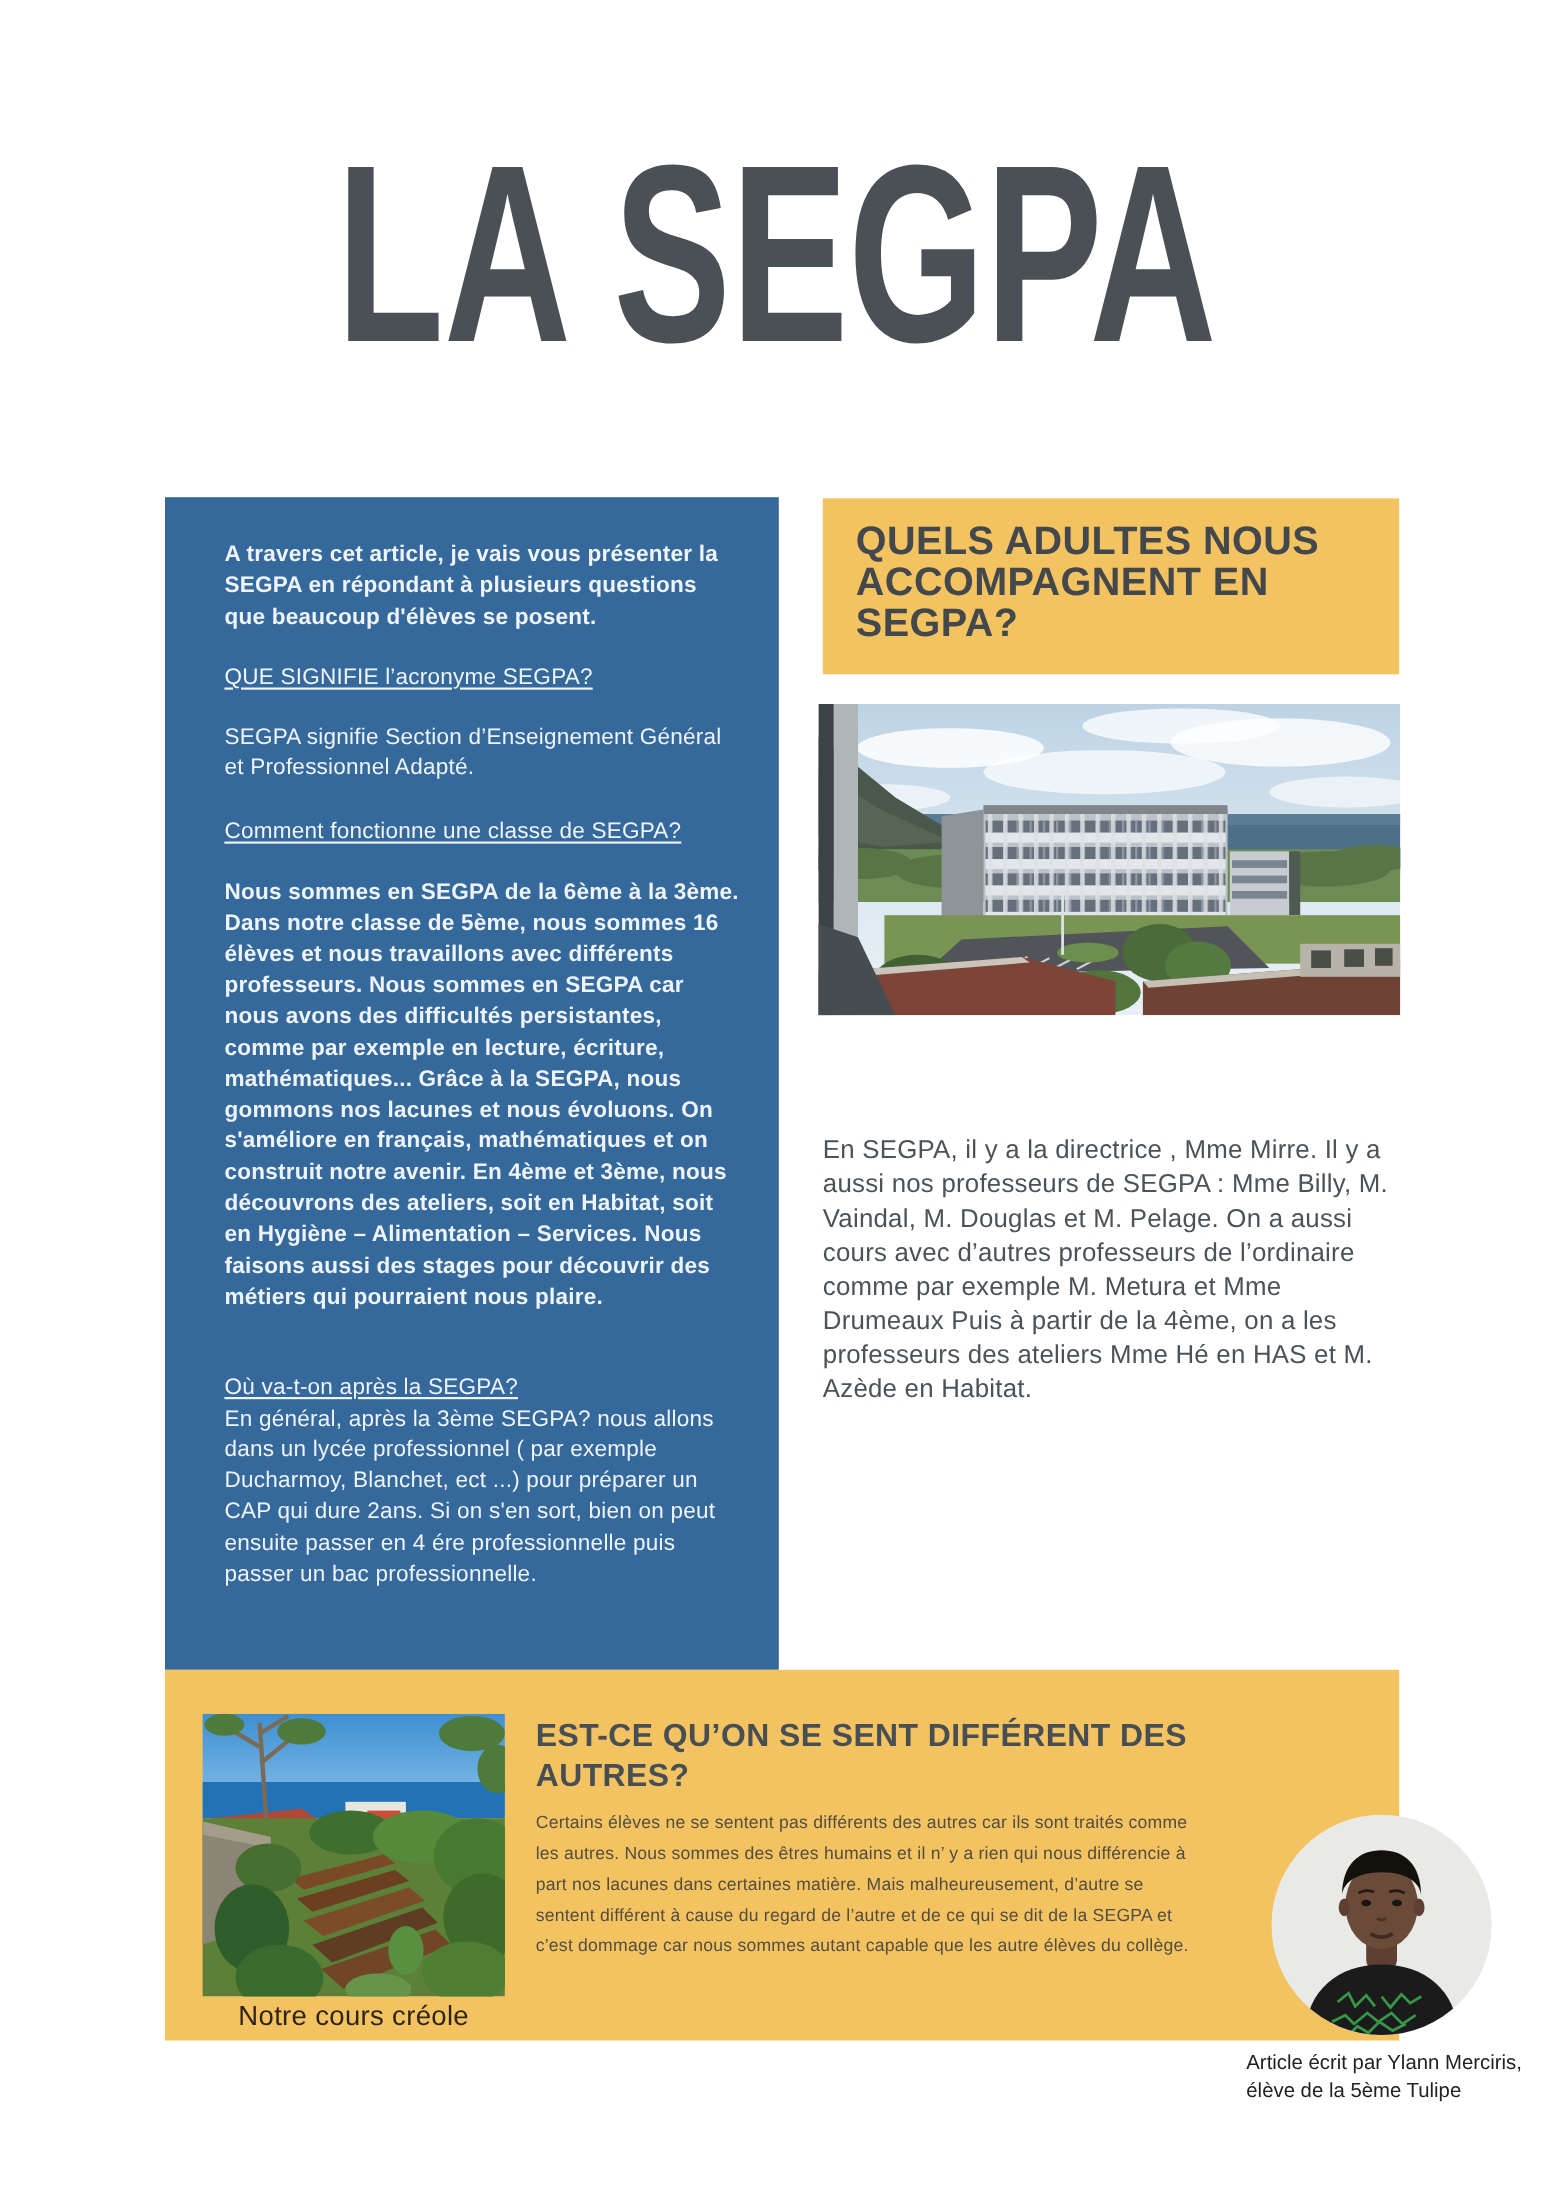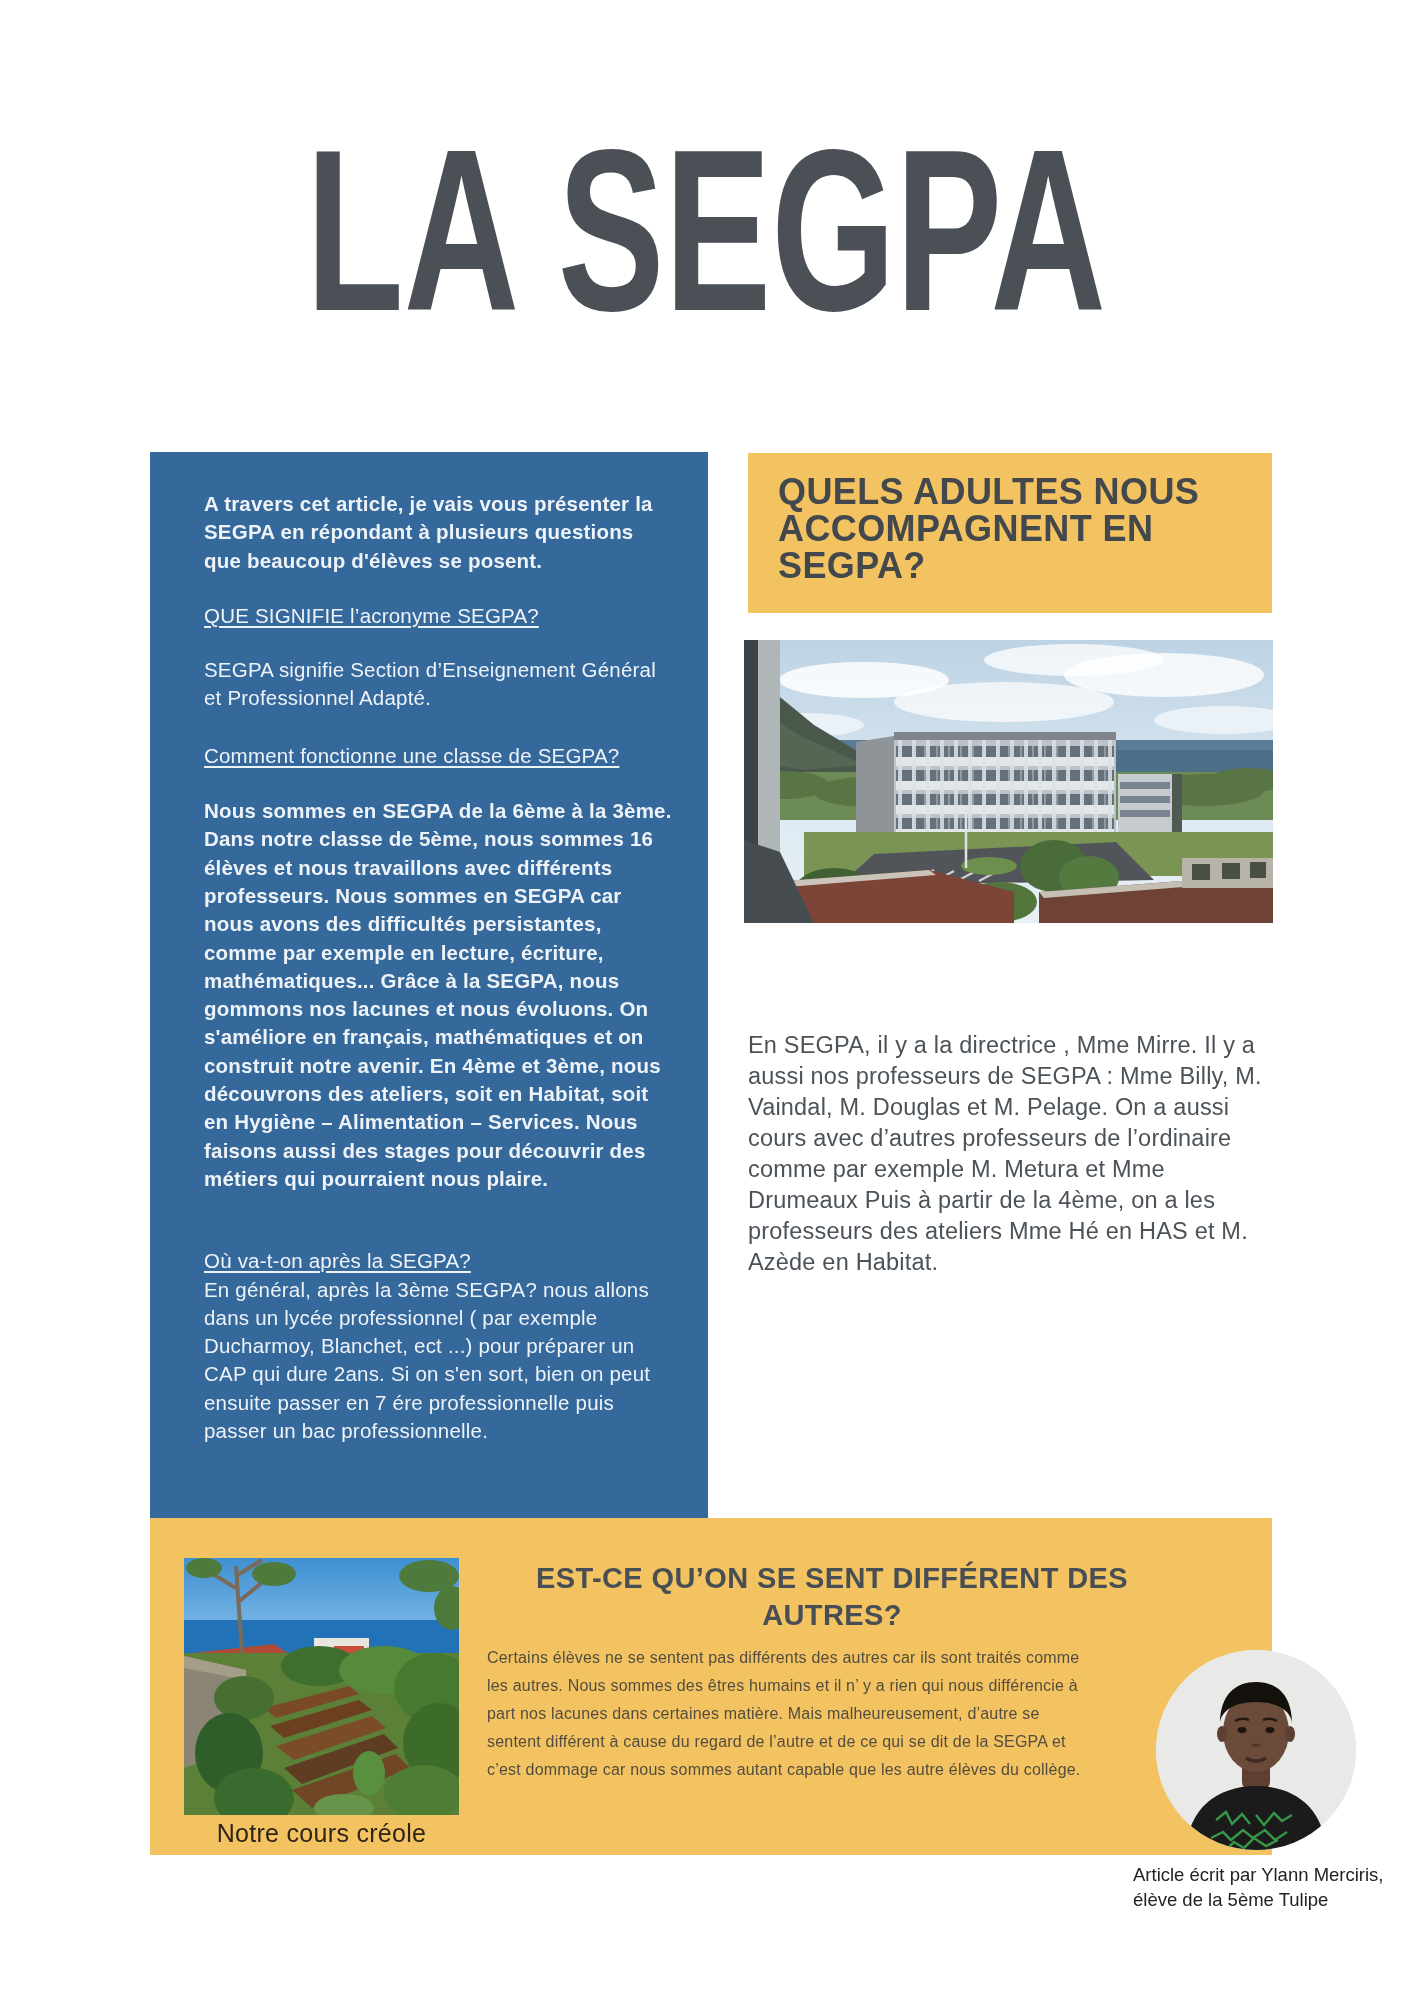--- a/index.html
+++ b/index.html
@@ -40,21 +40,21 @@
   .yellow-band{
     position:absolute;left:150px;top:1518px;width:1122px;height:337px;background:#f4c361;
   }
   .garden-photo-wrap{position:absolute;left:34px;top:40px;width:275px;height:257px;}
   .garden-caption{
     position:absolute;left:34px;top:301px;width:275px;text-align:center;
     font-size:25px;color:#2e2417;letter-spacing:.3px;
   }
   .bottom-head{
     position:absolute;left:337px;top:42px;width:690px;
-    font-size:29px;font-weight:bold;line-height:37px;color:#474e54;letter-spacing:.4px;text-align:center;
+    font-size:29px;font-weight:bold;line-height:37px;color:#474e54;letter-spacing:.4px;
   }
   .bottom-para{
     position:absolute;left:337px;top:126px;width:610px;
     font-size:16px;line-height:28px;color:#524d40;letter-spacing:.2px;
   }
   
   .portrait{
     position:absolute;left:1156px;top:1650px;width:200px;height:200px;border-radius:50%;
     overflow:hidden;background:#e9e9e7;
   }
@@ -75,21 +75,21 @@
 <div class="blue-box">
   <p class="intro">A travers cet article, je vais vous présenter la SEGPA en répondant à plusieurs questions que beaucoup d'élèves se posent.</p>
 
   <p class="q q1">QUE SIGNIFIE l’acronyme SEGPA?</p>
   <p class="p2">SEGPA signifie Section d’Enseignement Général et Professionnel Adapté.</p>
 
   <p class="q q2">Comment fonctionne une classe de SEGPA?</p>
   <p class="p3"> Nous sommes en SEGPA de la 6ème à la 3ème. Dans notre classe de 5ème, nous sommes 16 élèves et nous travaillons avec différents professeurs. Nous sommes en SEGPA car nous avons des difficultés persistantes, comme par exemple en lecture, écriture, mathématiques... Grâce à la SEGPA, nous gommons nos lacunes et nous évoluons. On s'améliore en français, mathématiques et on construit notre avenir. En 4ème et 3ème, nous découvrons des ateliers, soit en Habitat, soit en Hygiène – Alimentation – Services. Nous faisons aussi des stages pour découvrir des métiers qui pourraient nous plaire.</p>
 
   <p class="q q3">Où va-t-on après la SEGPA?</p>
-  <p class="p4">En général, après la 3ème SEGPA? nous allons dans un lycée professionnel ( par exemple Ducharmoy, Blanchet, ect ...) pour préparer un CAP qui dure 2ans. Si on s'en sort, bien on peut ensuite passer en 7 ére professionnelle puis passer un bac professionnelle.</p>
+  <p class="p4">En général, après la 3ème SEGPA? nous allons dans un lycée professionnel ( par exemple Ducharmoy, Blanchet, ect ...) pour préparer un CAP qui dure 2ans. Si on s'en sort, bien on peut ensuite passer en 4 ére professionnelle puis passer un bac professionnelle.</p>
 </div>
 
 <div class="yellow-box-top">
   <p class="head">QUELS ADULTES NOUS ACCOMPAGNENT EN SEGPA?</p>
 </div>
 
 <div class="school-photo-wrap">
   <svg width="529" height="283" viewBox="0 0 529 283">
     <defs>
       <linearGradient id="skyg" x1="0" y1="0" x2="0" y2="1">

